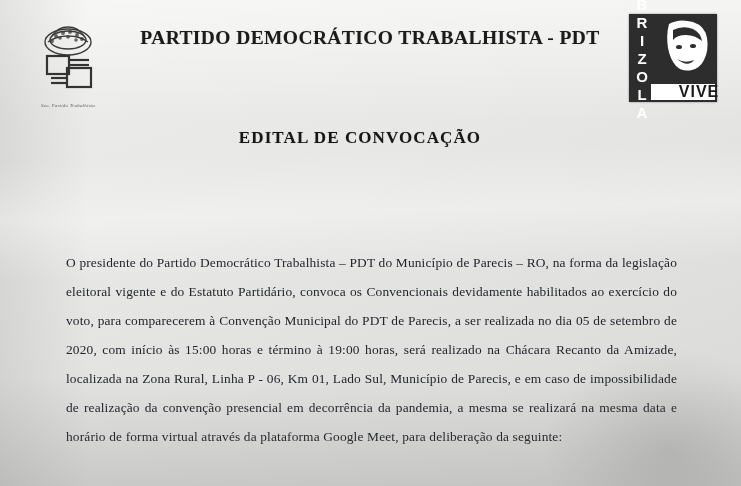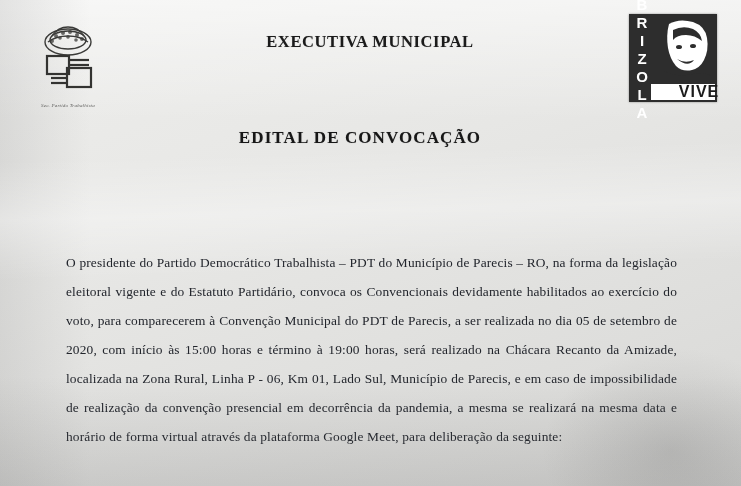--- a/index.html
+++ b/index.html
@@ -212,21 +212,21 @@
           <path d="M47 44 h20"></path>
           <path d="M47 49 h20"></path>
           <path d="M29 62 h16"></path>
           <path d="M29 67 h16"></path>
         </g>
       </svg>
       <div class="caption">Sec. Partido Trabalhista</div>
     </div>
 
     <div class="title-block">
-      <div class="title-sub">EXECUTIVA MUNICIPAL</div>
+      <div class="title-main">PARTIDO DEMOCRÁTICO TRABALHISTA - PDT</div>
     </div>
 
     <div class="logo-right">
       <div class="brz">BRIZOLA</div>
       <div class="face">
         <svg width="62" height="88" viewBox="0 0 62 88">
           <g fill="#ffffff">
             <path d="M14 10 q10 -6 24 -2 q12 4 14 16 q2 12 -3 22 q-4 8 -12 10 q-10 2 -16 -4 q-6 -7 -8 -18 q-2 -13 1 -24 z"></path>
           </g>
           <g fill="#2d2d2d">

